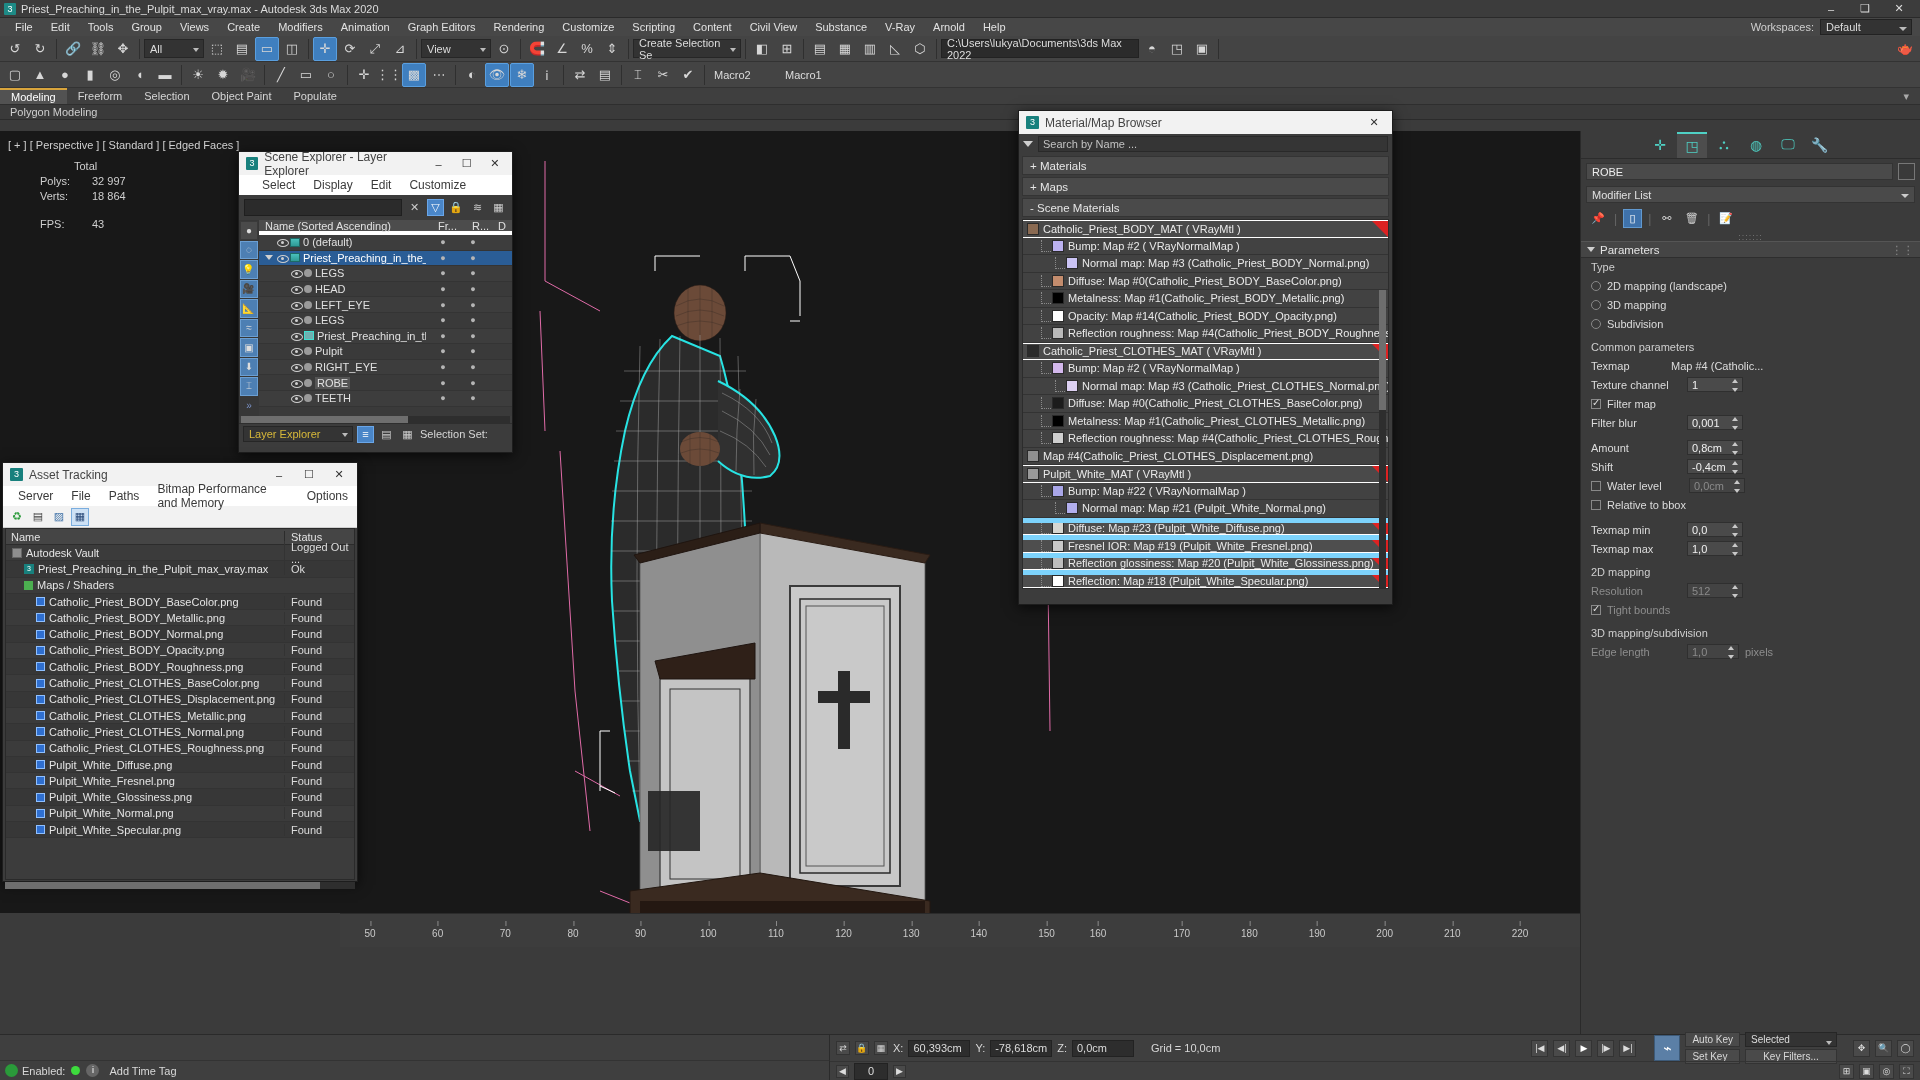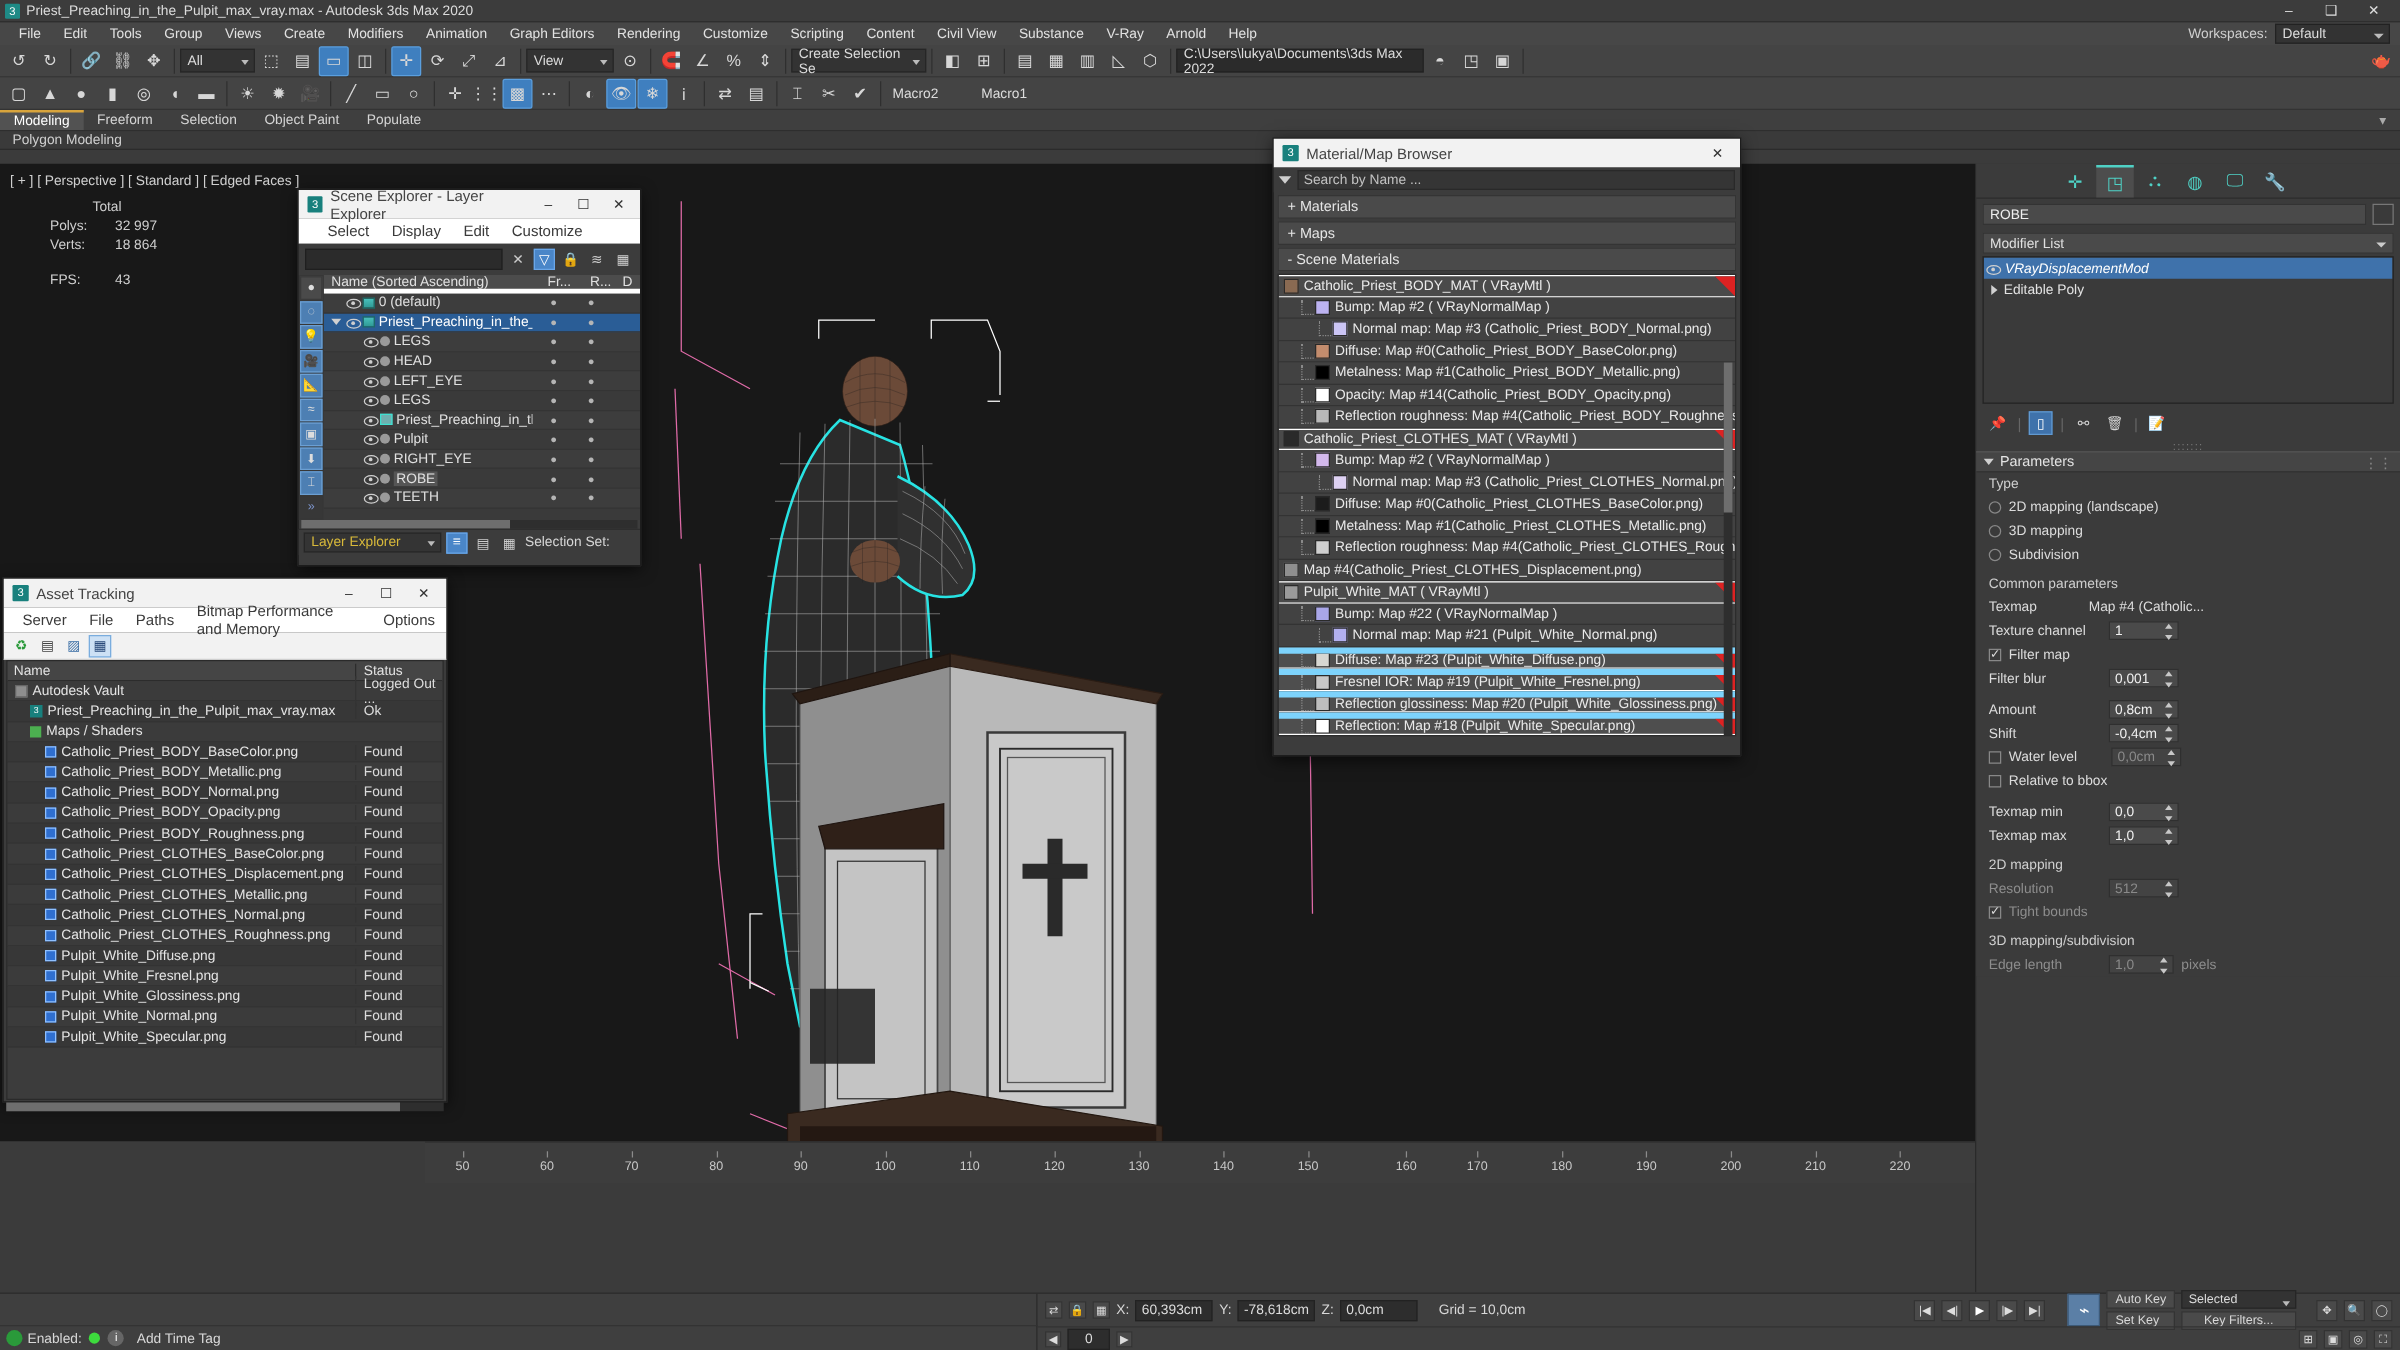--- a/index.html
+++ b/index.html
@@ -395,21 +395,21 @@
       <div class="tick" style="left: 97.6471px;">60</div>
       <div class="tick" style="left: 165.294px;">70</div>
       <div class="tick" style="left: 232.941px;">80</div>
       <div class="tick" style="left: 300.588px;">90</div>
       <div class="tick" style="left: 368.235px;">100</div>
       <div class="tick" style="left: 435.882px;">110</div>
       <div class="tick" style="left: 503.529px;">120</div>
       <div class="tick" style="left: 571.176px;">130</div>
       <div class="tick" style="left: 638.824px;">140</div>
       <div class="tick" style="left: 706.471px;">150</div>
-      <div class="tick" style="left: 785px;">160</div>
+      <div class="tick" style="left: 758px;">160</div>
       <div class="tick" style="left: 841.765px;">170</div>
       <div class="tick" style="left: 909.412px;">180</div>
       <div class="tick" style="left: 977.059px;">190</div>
       <div class="tick" style="left: 1044.71px;">200</div>
       <div class="tick" style="left: 1112.35px;">210</div>
       <div class="tick" style="left: 1180px;">220</div>
     </div>
 </div>
 
 <div class="win" id="scene-explorer">
@@ -912,30 +912,20 @@
     <div class="cp-tab">⛬</div>
     <div class="cp-tab">◍</div>
     <div class="cp-tab">🖵</div>
     <div class="cp-tab">🔧</div>
   </div>
   <div class="cp-name">
     <div class="cp-namefield">ROBE</div>
     <div class="cp-color"></div>
   </div>
   <div class="cp-modlist">Modifier List</div>
-  <div class="cp-stack">
-    <div class="cp-srow sel">
-      <span class="eye"></span>
-      <span>VRayDisplacementMod</span>
-    </div>
-    <div class="cp-srow">
-      <span style="width:0;height:0;border-top:4px solid transparent;border-bottom:4px solid transparent;border-left:5px solid #d0d0d0;margin-left:4px;flex:none"></span>
-      <span>Editable Poly</span>
-    </div>
-  </div>
   <div class="cp-tools">
     <div class="cp-tool">📌</div>
     <div style="color:#666">|</div>
     <div class="cp-tool on">▯</div>
     <div style="color:#666">|</div>
     <div class="cp-tool">⚯</div>
     <div class="cp-tool">🗑</div>
     <div style="color:#666">|</div>
     <div class="cp-tool">📝</div>
   </div>

